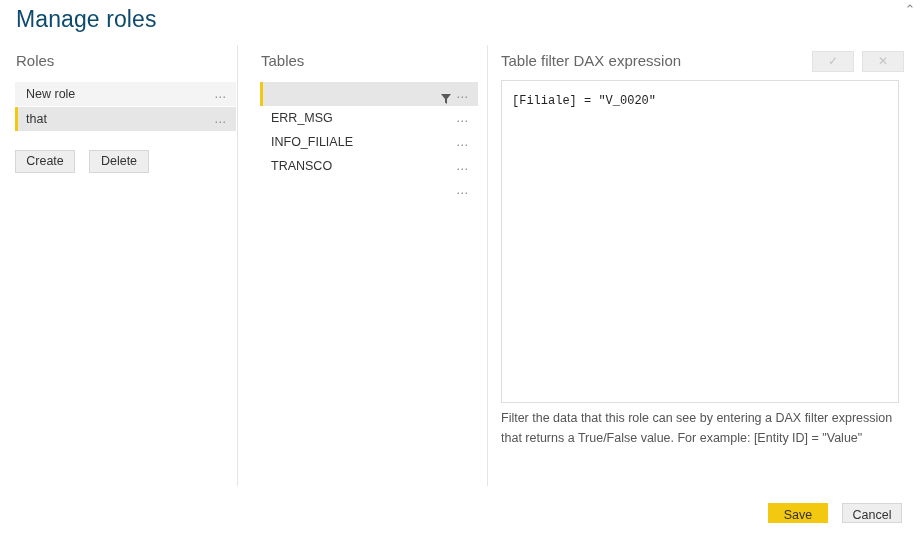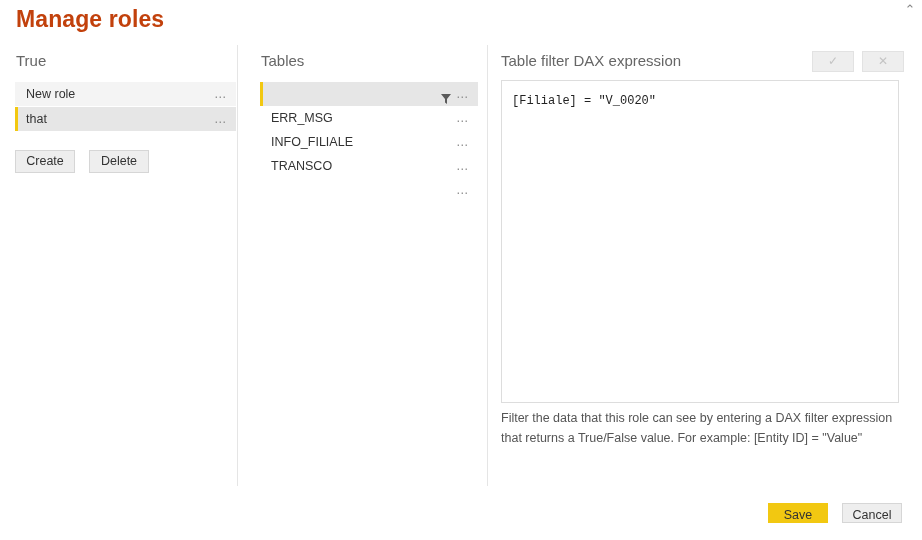--- a/index.html
+++ b/index.html
@@ -29,22 +29,22 @@
     text-align: center;
     cursor: pointer;
   }
 
   
   .page-title {
     position: absolute;
     left: 16px;
     top: 6px;
     font-size: 23px;
-    font-weight: 700;
-    color: #c2410c;
+    font-weight: 400;
+    color: #0c4a6e;
     letter-spacing: 0.1px;
     white-space: nowrap;
   }
 
   
   .col-heading {
     position: absolute;
     font-size: 15px;
     font-weight: 300;
     color: #666666;
@@ -251,21 +251,21 @@
 </head>
 <body>
 
 <div class="close-icon">⌃</div>
 
 <div class="page-title">Manage roles</div>
 
 <div class="divider" id="divider-1"></div>
 <div class="divider" id="divider-2"></div>
 
-<div class="col-heading" id="roles-heading">True</div>
+<div class="col-heading" id="roles-heading">Roles</div>
 
 <div class="roles-list">
   <div class="role-row">
     <span class="role-accent"></span>
     <span class="role-label">New role</span>
     <span class="row-ellipsis">…</span>
   </div>
   <div class="role-row selected">
     <span class="role-accent"></span>
     <span class="role-label">that</span>

